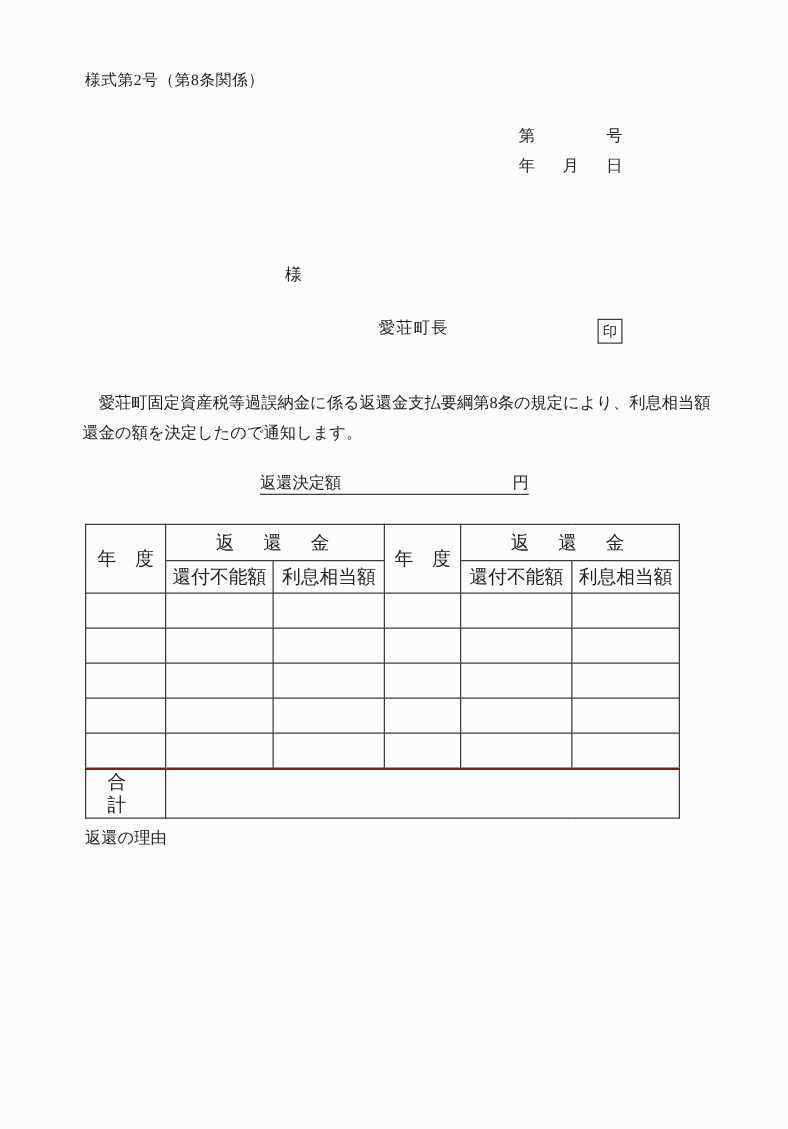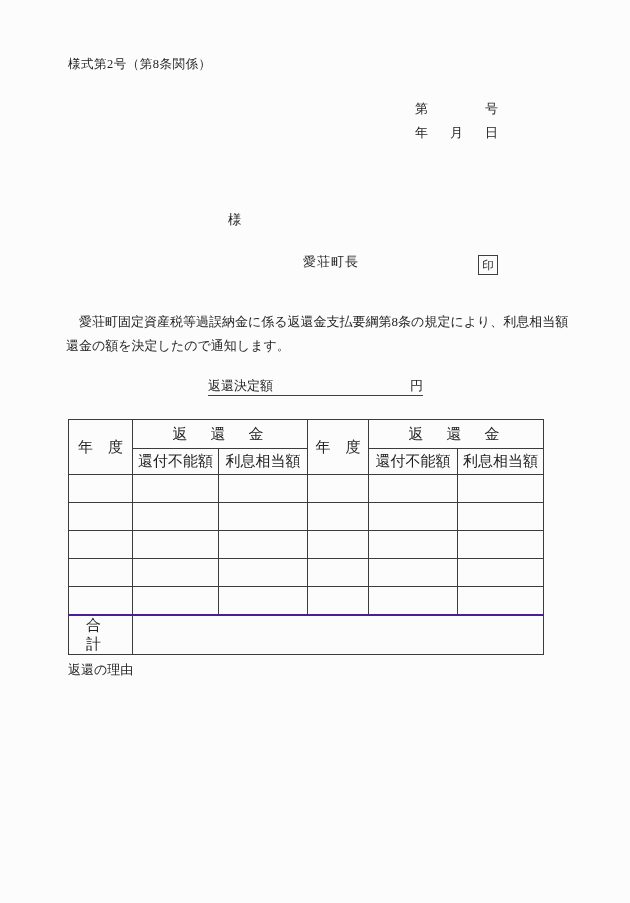--- a/index.html
+++ b/index.html
@@ -66,21 +66,21 @@
     border: 1px solid #3c3c3c;
     font-size: 15px;
     text-align: center;
     vertical-align: middle;
     padding: 0;
     overflow: hidden;
   }
   tr.hdr-top td { height: 28px; }
   tr.hdr-sub td { height: 25px; font-size: 15px; }
   tr.body-row td { height: 27px; }
-  tr.total-row td { height: 29px; border-top: 2px solid #4c1d95; }
+  tr.total-row td { height: 29px; border-top: 2px solid #7f1d1d; }
   td.refund-span { letter-spacing: 4px; }
   td.total-label-cell {
     text-align: left;
     padding-left: 11px;
     letter-spacing: 14px;
   }
 
   .reason-label { left: 68px; top: 661px; font-size: 13px; }
   .form-label { left: 68px; top: 56px; font-size: 12.5px; letter-spacing: 0.5px; }
   .addressee { left: 228px; top: 211px; font-size: 13.5px; }

